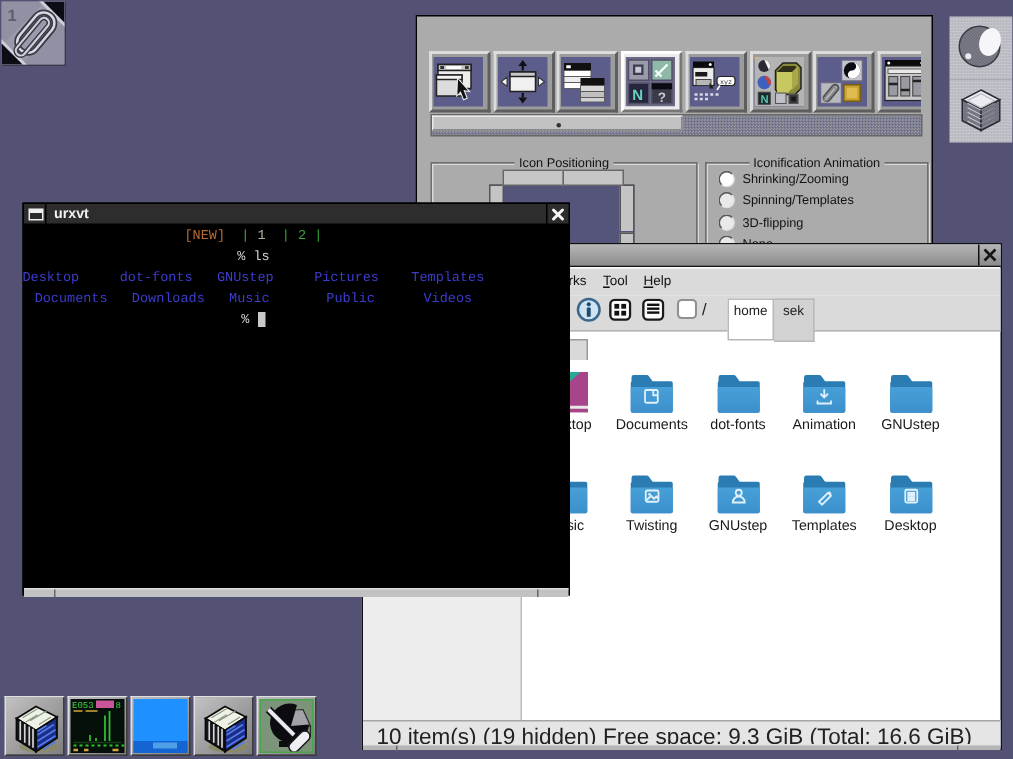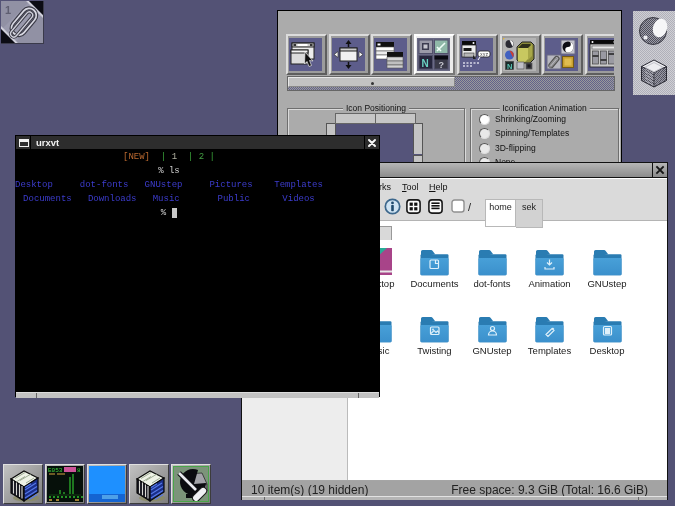--- a/index.html
+++ b/index.html
@@ -35,21 +35,21 @@
 .radio{position:absolute;width:11px;height:11px;border-radius:50%;background:#e9e9e9;border:1px solid #777;border-top-color:#555;border-left-color:#555;border-bottom-color:#ddd;border-right-color:#ddd;box-sizing:border-box;}
 .rlabel{position:absolute;font-size:8.5px;color:#111;white-space:nowrap;}
 
 #fm{left:241px;top:162px;width:427px;height:338px;border:1px solid #111;background:#fff;box-sizing:border-box;}
 #fm-title{position:absolute;left:0;top:0;width:100%;height:15px;background:linear-gradient(#b6b6b6,#8b8b8b);border-bottom:1px solid #111;box-sizing:border-box;}
 #fm-title .btnr{position:absolute;right:0;top:0;width:14px;height:14px;border-left:1px solid #111;}
 #fm-menu{position:absolute;left:0;top:16px;width:100%;height:18px;background:#dadada;font-size:9px;color:#111;}
 #fm-menu span{position:absolute;top:3px;}
 #fm-tool{position:absolute;left:0;top:34px;width:100%;height:24px;background:#dadada;border-bottom:1px solid #b4b4b4;box-sizing:border-box;}
 #fm-side{position:absolute;left:0px;top:58px;width:105px;height:260px;background:#ededed;border-right:1px solid #bbb;}
-#fm-status{position:absolute;left:0px;top:317px;width:100%;height:16px;background:#a3a3a3;border-top:1px solid #a5a5a5;font-size:12px;color:#222;box-sizing:border-box;}
+#fm-status{position:absolute;left:0px;top:317px;width:100%;height:16px;background:#e5e5e5;border-top:1px solid #a5a5a5;font-size:15px;color:#222;box-sizing:border-box;}
 #fm-resize{position:absolute;left:0;top:333px;width:100%;height:4px;background:#b5b5b5;border-top:1px solid #e2e2e2;box-sizing:border-box;}
 .tab{position:absolute;top:0px;height:22px;font-size:9px;color:#222;text-align:center;box-sizing:border-box;}
 .folder-label{position:absolute;font-size:9.5px;color:#1a1a1a;text-align:center;width:60px;white-space:nowrap;}
 
 #term{left:15px;top:135px;width:365px;height:262px;border:1px solid #000;background:#000;box-sizing:border-box;text-align:center;}
 #t-title{position:absolute;left:0;top:0;width:100%;height:14px;background:#2d2d2d;border-bottom:1px solid #000;box-sizing:border-box;}
 #t-title .btnl{position:absolute;left:0;top:0;width:14px;height:14px;border-right:1px solid #000;}
 #t-title .btnr{position:absolute;right:0;top:0;width:14px;height:14px;border-left:1px solid #000;}
 #t-title .ttl{position:absolute;left:20px;top:1px;font-size:9.5px;font-weight:bold;color:#f2f2f2;}
 #t-pre{position:absolute;left:-1px;top:14px;margin:0;font-family:"Liberation Mono",monospace;font-size:9px;line-height:14px;color:#cfcfcf;}

